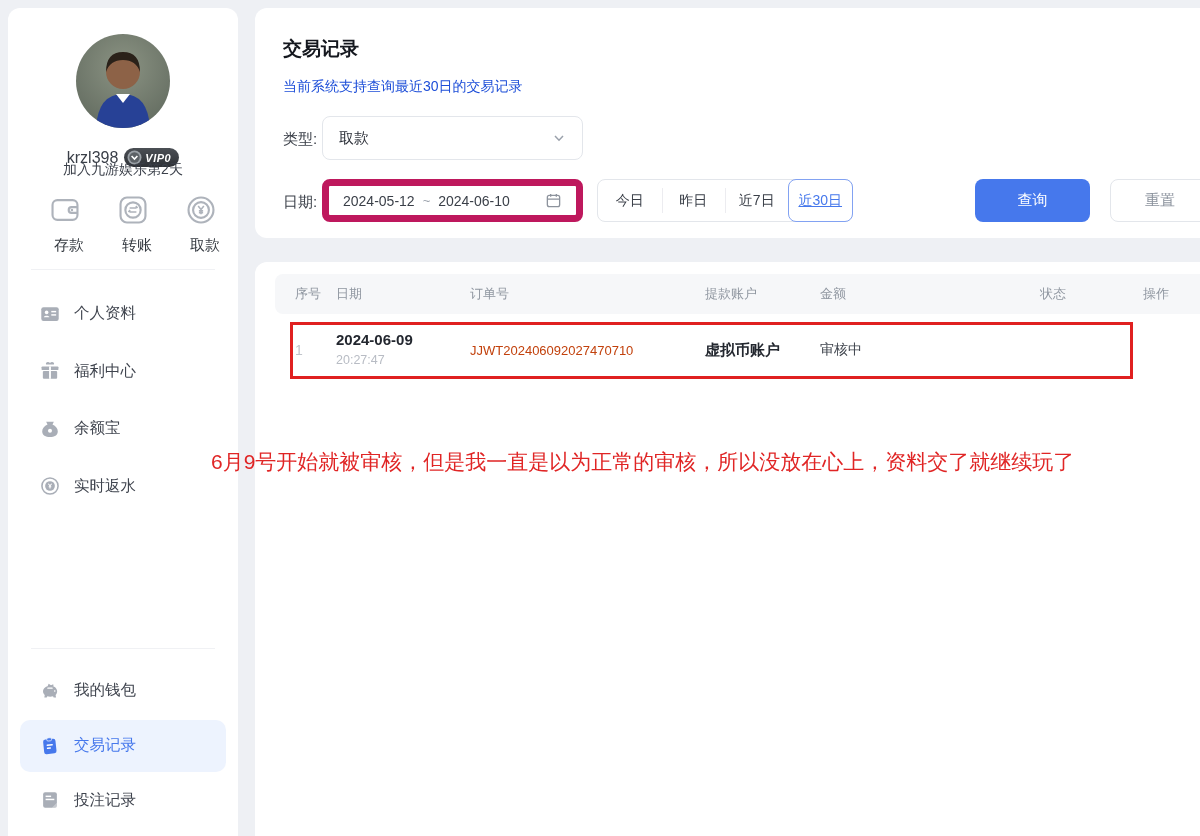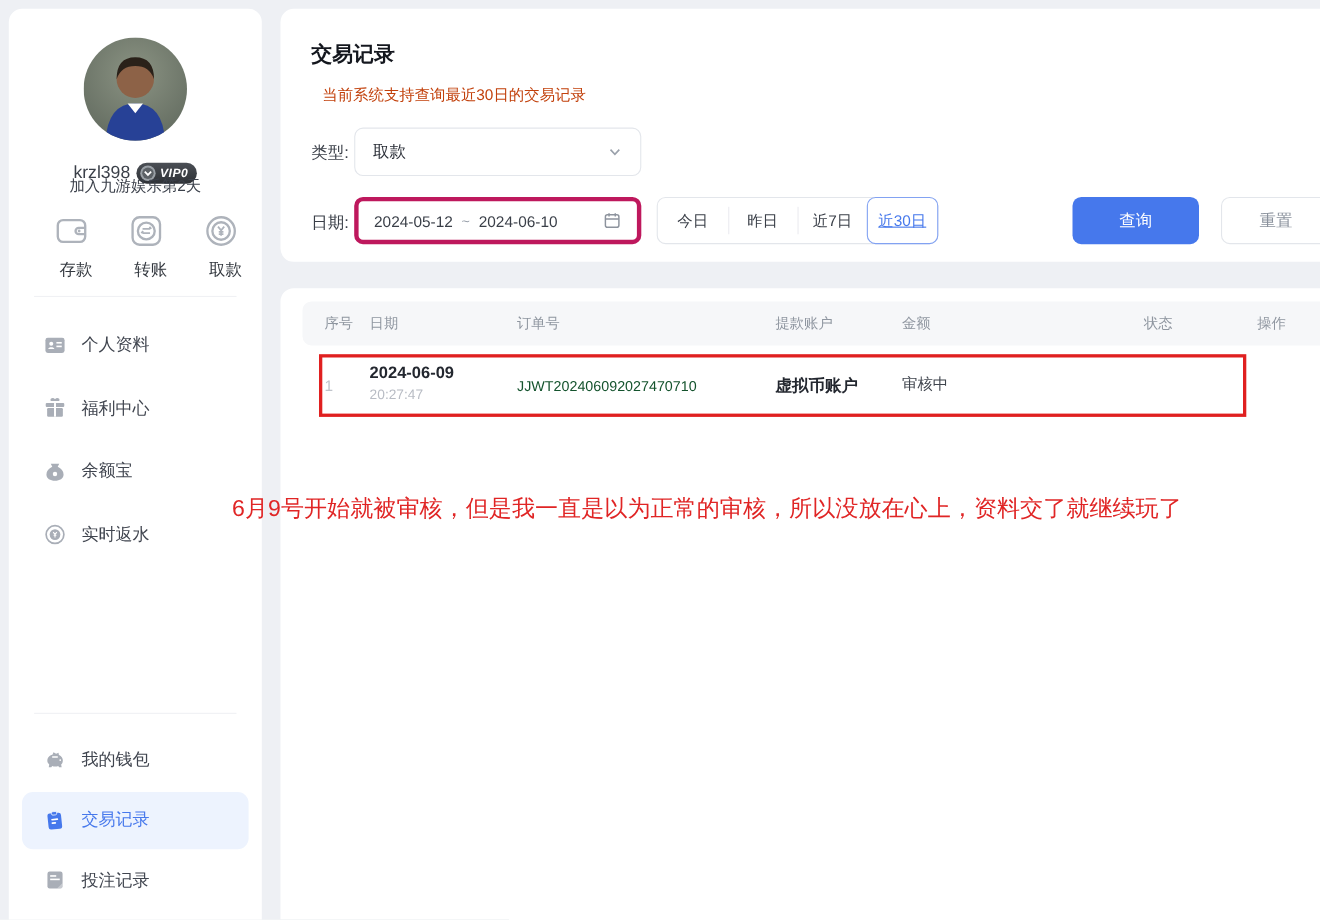--- a/index.html
+++ b/index.html
@@ -34,28 +34,28 @@
     display:flex; align-items:center; justify-content:center; }
   .menu-item .mi-label { font-size:15.5px; color:#40454f; }
   .menu-item.active { margin:0 12px; padding-left:18px; height:52px; border-radius:10px;
     background:#edf3fe; }
   .menu-item.active .mi-label { color:#4678ec; }
   .menu-item.active .mi-icon { color:#4678ec; }
 
   
   .top-card { left:255px; top:8px; width:945px; height:230px; border-radius:12px 0 0 12px; }
   .main-title { position:absolute; left:28px; top:28px; font-size:19px; font-weight:bold; color:#14171e; }
-  .main-sub { position:absolute; left:28px; top:70px; font-size:14px; color:#c2410c;margin-left:10px; }
+  .main-sub { position:absolute; left:28px; top:70px; font-size:14px; color:#1d4ed8; }
   .flabel { position:absolute; left:28px; font-size:15px; color:#3a3f48; }
   .select-box { position:absolute; left:67px; top:108px; width:261px; height:44px;
     border:1px solid #e3e6eb; border-radius:8px; background:#fff; display:flex;
     align-items:center; padding:0 16px; cursor:pointer; }
   .select-box .sel-val { font-size:15px; color:#2b2f38; flex:1; }
   .date-box { position:absolute; left:67px; top:171px; width:261px; height:43px;
-    border:4px solid #be185d; border-radius:8px; background:#fff; display:flex;
+    border:7px solid #be185d; border-radius:8px; background:#fff; display:flex;
     align-items:center; padding:0 14px; gap:8px; cursor:pointer; }
   .date-box .d-txt { font-size:14px; color:#3a3f48; }
   .date-box .d-sep { font-size:13px; color:#9aa1ab; }
   .date-box .cal { margin-left:auto; color:#8d939d; }
   .quick-group { position:absolute; left:342px; top:171px; width:256px; height:43px;
     border:1px solid #e3e6eb; border-radius:8px; background:#fff; display:flex; overflow:visible; }
   .seg { flex:1; display:flex; align-items:center; justify-content:center;
     font-size:14px; color:#3a3f48; cursor:pointer; position:relative; }
   .seg + .seg::before { content:""; position:absolute; left:0; top:8px; bottom:8px;
     width:1px; background:#ececf0; }
@@ -73,21 +73,21 @@
     background:#f6f7f9; border-radius:8px 0 0 8px; display:grid;
     grid-template-columns:41px 134px 235px 115px 220px 103px 1fr;
     align-items:center; padding-left:20px; }
   .th { font-size:13px; color:#8f96a0; }
   .trow { position:absolute; left:20px; right:0; top:52px; height:72px; display:grid;
     grid-template-columns:41px 134px 235px 115px 220px 103px 1fr;
     align-items:center; padding-left:20px; }
   .td-index { font-size:14px; color:#c0c4cb; }
   .td-date { font-size:15px; font-weight:bold; color:#23272f; line-height:1.25; }
   .td-time { font-size:12.5px; color:#b8bcc4; font-weight:normal; }
-  .td-order { font-size:13px; color:#14532d; }
+  .td-order { font-size:13px; color:#c2410c; }
   .td-account { font-size:15px; font-weight:bold; color:#23272f; }
   .td-amount { font-size:15px; font-weight:bold; color:#23272f; }
   .td-status { font-size:14px; color:#3f444d; }
 
   
   .anno-rect { position:absolute; left:290px; top:322px; width:843px; height:57px;
     border:3px solid #e02020; z-index:20; pointer-events:none; }
   .anno-text { position:absolute; left:211px; top:448px; font-size:21px; color:#e02525;
     z-index:20; white-space:nowrap; }
 

